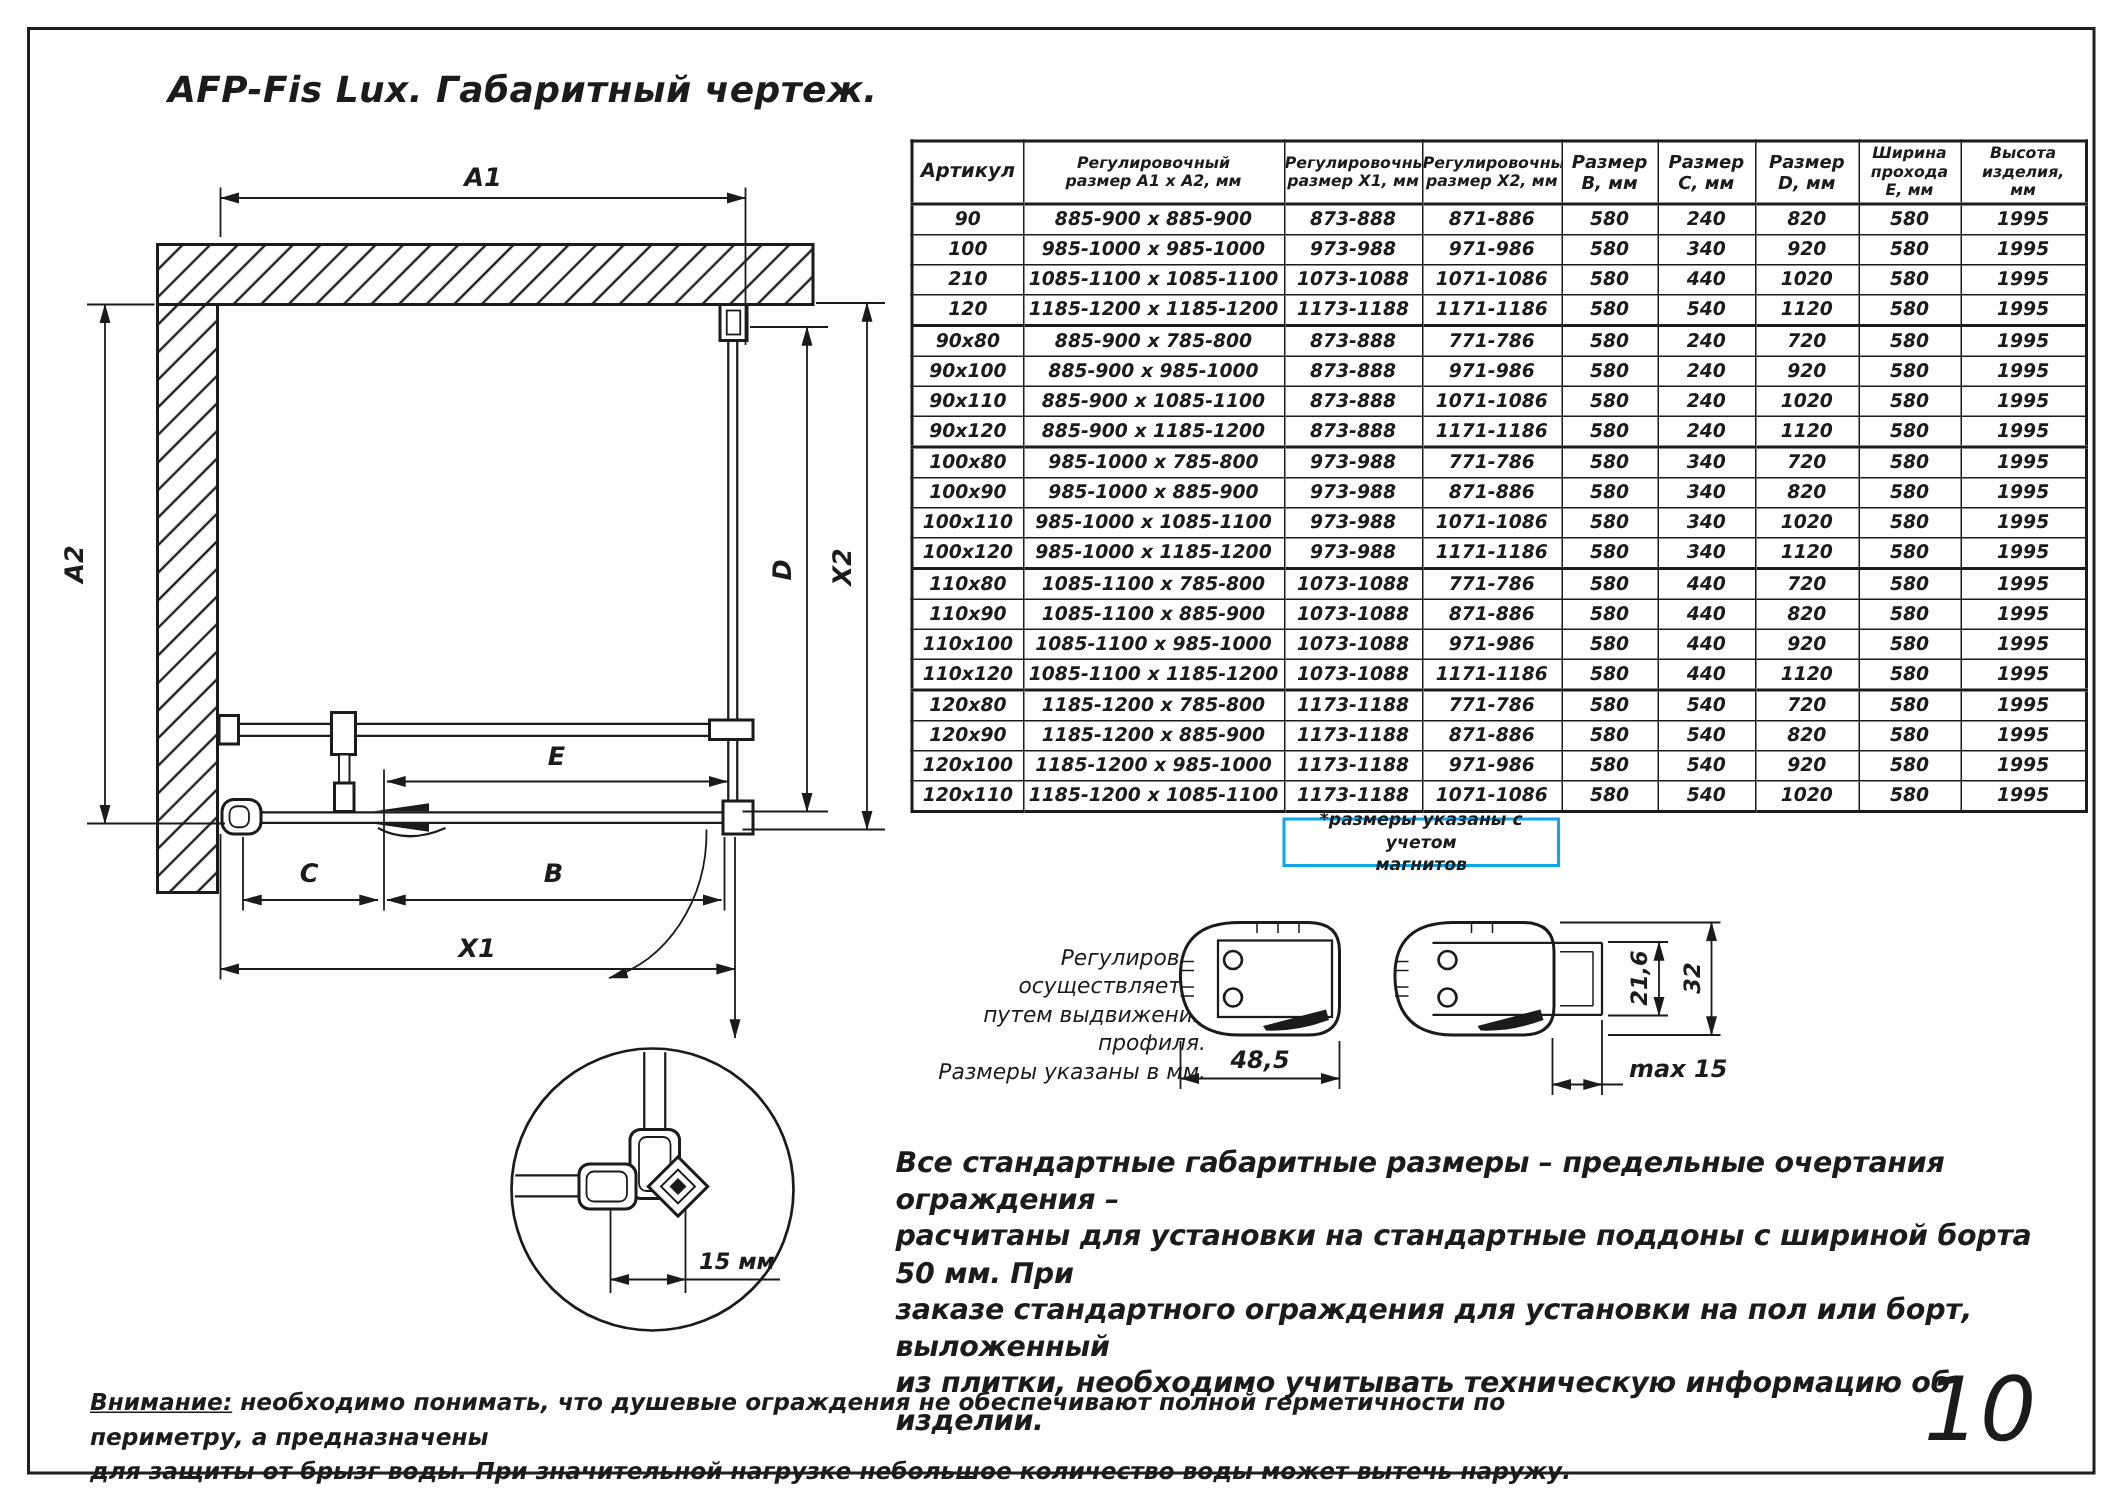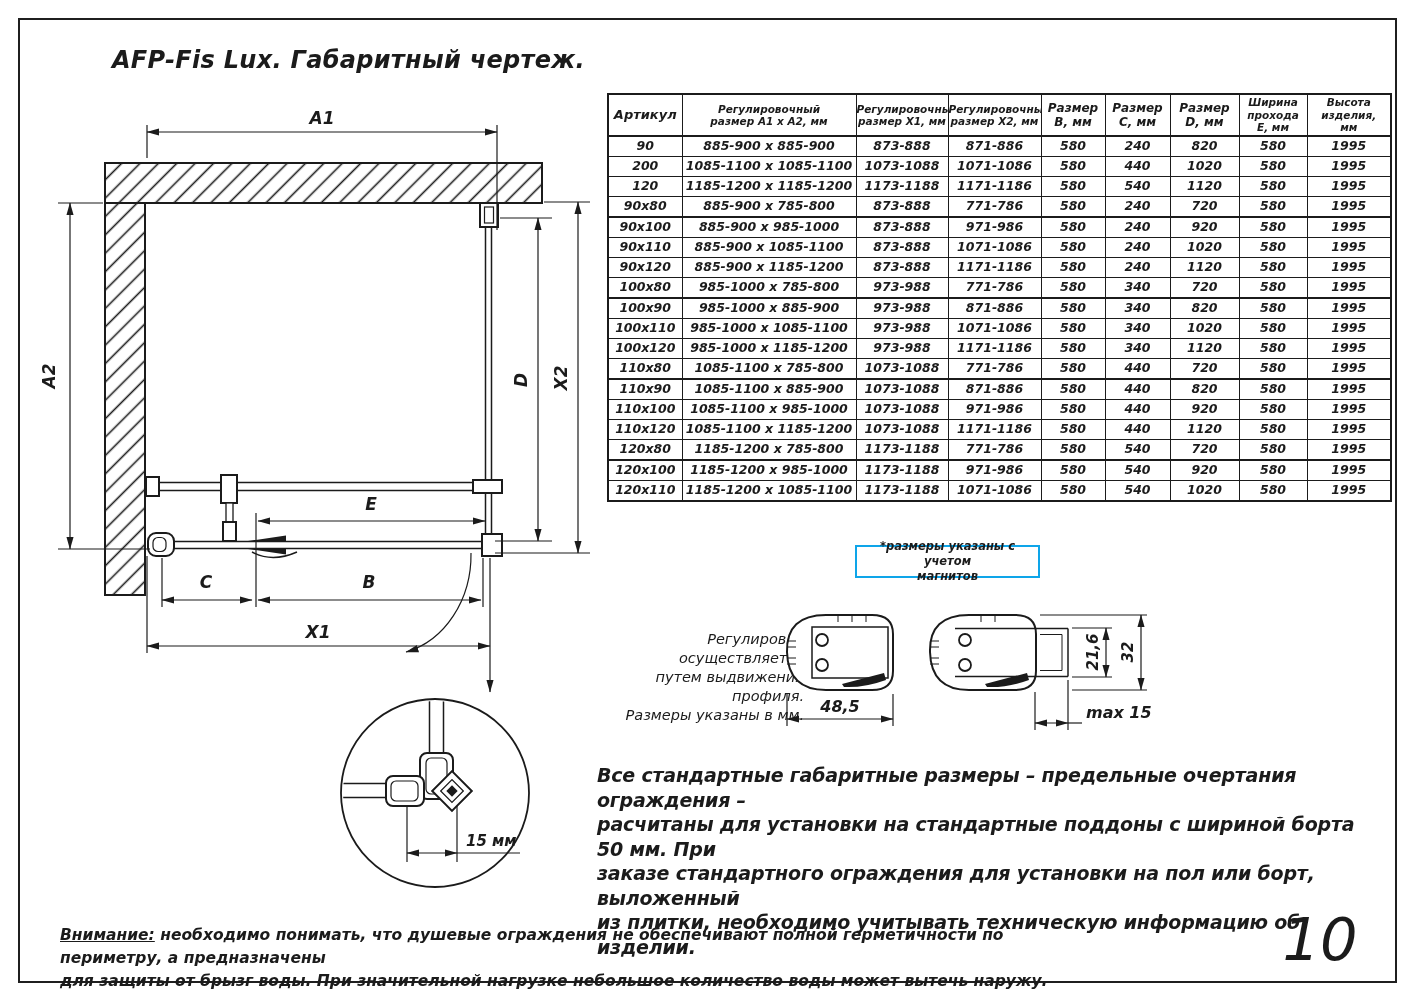--- a/index.html
+++ b/index.html
@@ -199,21 +199,32 @@
           <td>885-900 x 885-900</td>
           <td>873-888</td>
           <td>871-886</td>
           <td>580</td>
           <td>240</td>
           <td>820</td>
           <td>580</td>
           <td>1995</td>
         </tr>
         <tr>
-          <td>200</td>
+          <td>100</td>
+          <td>985-1000 x 985-1000</td>
+          <td>973-988</td>
+          <td>971-986</td>
+          <td>580</td>
+          <td>340</td>
+          <td>920</td>
+          <td>580</td>
+          <td>1995</td>
+        </tr>
+        <tr>
+          <td>210</td>
           <td>1085-1100 x 1085-1100</td>
           <td>1073-1088</td>
           <td>1071-1086</td>
           <td>580</td>
           <td>440</td>
           <td>1020</td>
           <td>580</td>
           <td>1995</td>
         </tr>
         <tr>
@@ -360,20 +371,31 @@
           <td>1995</td>
         </tr>
         <tr>
           <td>120x80</td>
           <td>1185-1200 x 785-800</td>
           <td>1173-1188</td>
           <td>771-786</td>
           <td>580</td>
           <td>540</td>
           <td>720</td>
+          <td>580</td>
+          <td>1995</td>
+        </tr>
+        <tr>
+          <td>120x90</td>
+          <td>1185-1200 x 885-900</td>
+          <td>1173-1188</td>
+          <td>871-886</td>
+          <td>580</td>
+          <td>540</td>
+          <td>820</td>
           <td>580</td>
           <td>1995</td>
         </tr>
         <tr>
           <td>120x100</td>
           <td>1185-1200 x 985-1000</td>
           <td>1173-1188</td>
           <td>971-986</td>
           <td>580</td>
           <td>540</td>

